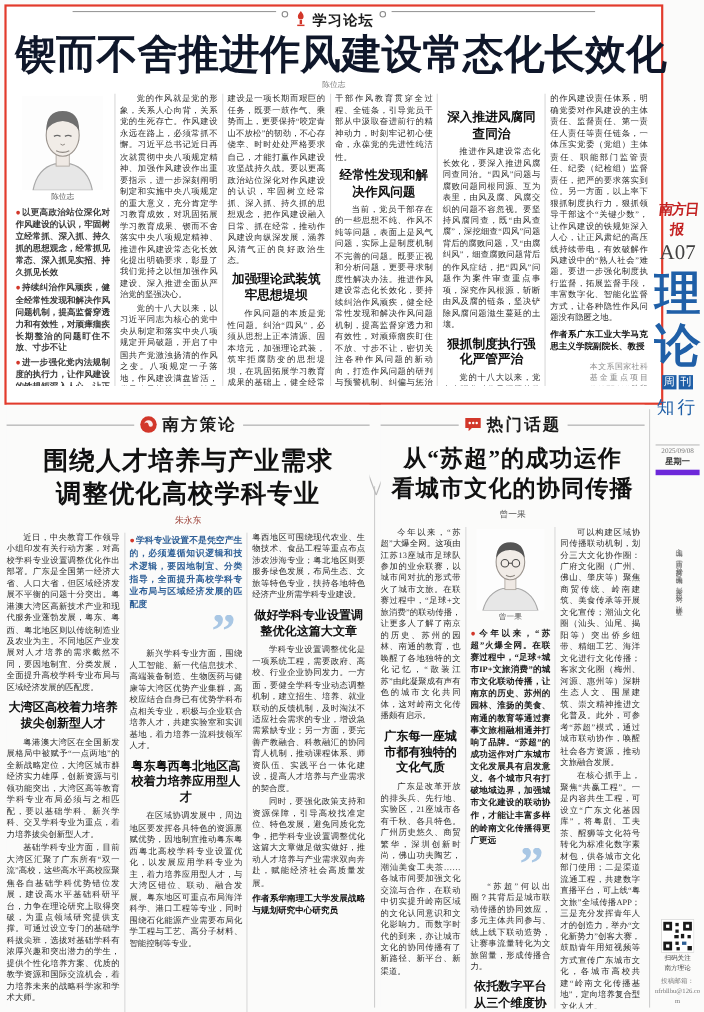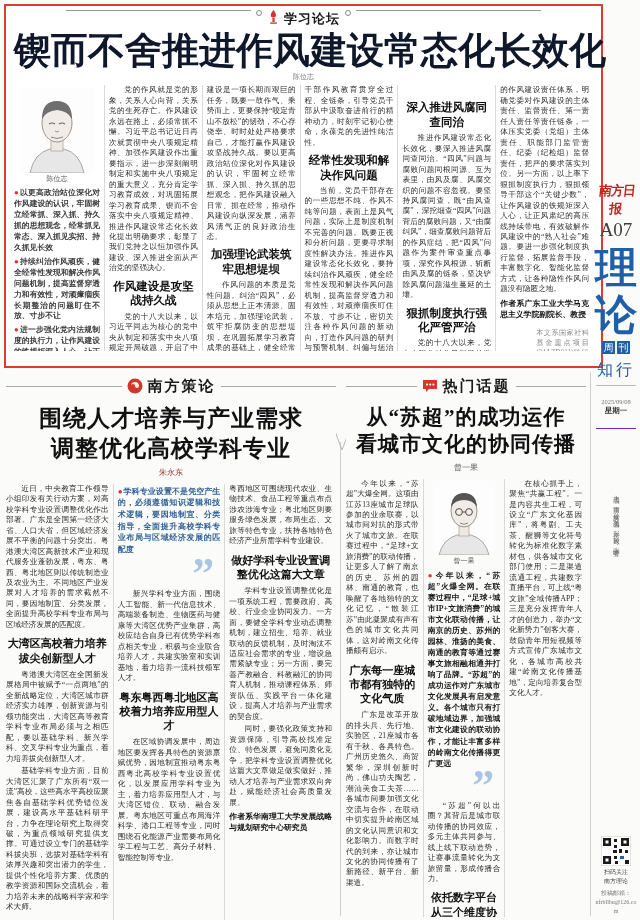--- a/index.html
+++ b/index.html
@@ -37,21 +37,21 @@
   .art-footer{font-size:7.8px;font-weight:bold;color:#111;text-align:justify;margin-top:3px;}
   .art-note{font-size:7.2px;color:#8a8a8a;text-align:justify;margin-top:2px;margin-left:36px;}
   
   .masthead{position:absolute;left:594px;top:0;width:44px;height:920px;text-align:center;}
   .mh-logo{font-size:13px;font-weight:bold;color:#c32222;margin-top:182px;transform:skewX(-6deg);letter-spacing:-1px;}
   .mh-page{font-size:19px;color:#404040;margin-top:1px;font-family:"Liberation Serif",serif;}
   .mh-big{font-size:42px;font-weight:bold;color:#1f5fa7;line-height:0.93;margin-top:8px;}
   .mh-weekly{margin-top:6px;display:flex;justify-content:center;gap:2px;}
   .mh-weekly span{display:block;width:13px;height:13px;background:#1f5fa7;color:#fff;font-size:10px;line-height:13px;}
   .mh-zhixing{font-size:16px;color:#1f5fa7;letter-spacing:3px;margin-top:6px;}
-  .mh-date{border-top:1px solid #bbb;border-bottom:1px solid #6d28d9;margin:4px 2px 0 2px;padding:12px 0;}
+  .mh-date{border-top:1px solid #bbb;border-bottom:5px solid #6d28d9;margin:23px 2px 0 2px;padding:2px 0;}
   .mh-date .d1{font-size:6.5px;color:#777;}
   .mh-date .d2{font-size:7.5px;color:#333;font-weight:bold;margin-top:1px;}
   .mh-credits{writing-mode:vertical-rl;font-size:6.3px;color:#666;letter-spacing:1.5px;height:150px;margin:14px auto 0 auto;}
   .mh-bottom{position:absolute;left:0;bottom:4px;width:44px;}
   .mh-qr{width:30px;height:30px;margin:0 auto;}
   .mh-cap{font-size:6px;color:#444;line-height:1.5;margin-top:2px;}
   .mh-mail{font-size:6px;color:#777;line-height:1.5;margin-top:3px;word-break:break-all;}
   
   .section{position:absolute;top:368px;height:548px;background:#fbfbfa;}
   .sec-left{left:6px;width:330px;}
@@ -114,21 +114,20 @@
       </div>
       <div class="portrait-caption">陈位志</div>
       <p class="lead-bullet"><span class="bdot">●</span><span>以更高政治站位深化对作风建设的认识，牢固树立经常抓、深入抓、持久抓的思想观念，经常抓见常态、深入抓见实招、持久抓见长效</span></p>
       <p class="lead-bullet"><span class="bdot">●</span><span>持续纠治作风顽疾，健全经常性发现和解决作风问题机制，提高监督穿透力和有效性，对顽瘴痼疾长期整治的问题盯住不放、寸步不让</span></p>
       <p class="lead-bullet"><span class="bdot">●</span><span>进一步强化党内法规制度的执行力，让作风建设的铁规矩深入人心，让正风肃纪的高压线持续带电，有效破解作风建设中的“熟人社会”难题</span></p>
 
     </div>
 
     <div class="col">
       <p class="bodytext indent">党的作风就是党的形象，关系人心向背，关系党的生死存亡。作风建设永远在路上，必须常抓不懈。习近平总书记近日再次就贯彻中央八项规定精神、加强作风建设作出重要指示，进一步深刻阐明制定和实施中央八项规定的重大意义，充分肯定学习教育成效，对巩固拓展学习教育成果、锲而不舍落实中央八项规定精神、推进作风建设常态化长效化提出明确要求，彰显了我们党持之以恒加强作风建设、深入推进全面从严治党的坚强决心。</p>
-      <div class="subhead">作风建设是攻坚战持久战</div>
       <p class="bodytext indent">党的十八大以来，以习近平同志为核心的党中央从制定和落实中央八项规定开局破题，开启了中国共产党激浊扬清的作风之变。八项规定一子落地，作风建设满盘皆活，党风政风焕然一新，社风民风持续向好。</p>
     </div>
 
     <div class="col">
       <p class="bodytext">建设是一项长期而艰巨的任务，既要一鼓作气、乘势而上，更要保持“咬定青山不放松”的韧劲，不心存侥幸、时时处处严格要求自己，才能打赢作风建设攻坚战持久战。要以更高政治站位深化对作风建设的认识，牢固树立经常抓、深入抓、持久抓的思想观念，把作风建设融入日常、抓在经常，推动作风建设向纵深发展，涵养风清气正的良好政治生态。</p>
       <div class="subhead">加强理论武装筑牢思想堤坝</div>
       <p class="bodytext indent">作风问题的本质是党性问题。纠治“四风”，必须从思想上正本清源、固本培元，加强理论武装，筑牢拒腐防变的思想堤坝，在巩固拓展学习教育成果的基础上，健全经常性教育机制，持续推进党的创新理论武装。</p>
     </div>
 
     <div class="col">
@@ -287,17 +286,18 @@
         </svg>
       </div>
       <div class="portrait-caption">曾一果</div>
       <p class="dark-bullet"><span class="bdot">●</span><span>今年以来，“苏超”火爆全网。在联赛过程中，“足球+城市IP+文旅消费”的城市文化联动传播，让南京的历史、苏州的园林、淮扬的美食、南通的教育等通过赛事文旅相融相通并打响了品牌。“苏超”的成功运作对广东城市文化发展具有启发意义。各个城市只有打破地域边界，加强城市文化建设的联动协作，才能让丰富多样的岭南文化传播得更广更远</span></p>
       <div class="bigquote">”</div>
       <p class="bodytext indent">“苏超”何以出圈？其背后是城市联动传播的协同效应，多元主体共同参与、线上线下联动造势，让赛事流量转化为文旅留量，形成传播合力。</p>
       <div class="sub2">依托数字平台从三个维度协同传播城市文化</div>
 
     </div>
     <div class="sec-col">
+      <p class="bodytext indent">可以构建区域协同传播联动机制，划分三大文化协作圈：广府文化圈（广州、佛山、肇庆等）聚焦商贸传统、岭南建筑、美食传承等开展文化宣传；潮汕文化圈（汕头、汕尾、揭阳等）突出侨乡纽带、精细工艺、海洋文化进行文化传播；客家文化圈（梅州、河源、惠州等）深耕生态人文、围屋建筑、崇文精神推进文化普及。此外，可参考“苏超”模式，通过城市联动协作，唤醒社会各方资源，推动文旅融合发展。</p>
       <p class="bodytext indent">在核心抓手上，聚焦“共赢工程”。一是内容共生工程，可设立“广东文化基因库”，将粤剧、工夫茶、醒狮等文化符号转化为标准化数字素材包，供各城市文化部门使用；二是渠道流通工程，共建数字直播平台，可上线“粤文旅”全域传播APP；三是充分发挥青年人才的创造力，举办“文化新势力”创客大赛，鼓励青年用短视频等方式宣传广东城市文化，各城市高校共建“岭南文化传播基地”，定向培养复合型文化人才。</p>
 
     </div>
   </div>
 </div>
 
 </body></html>

